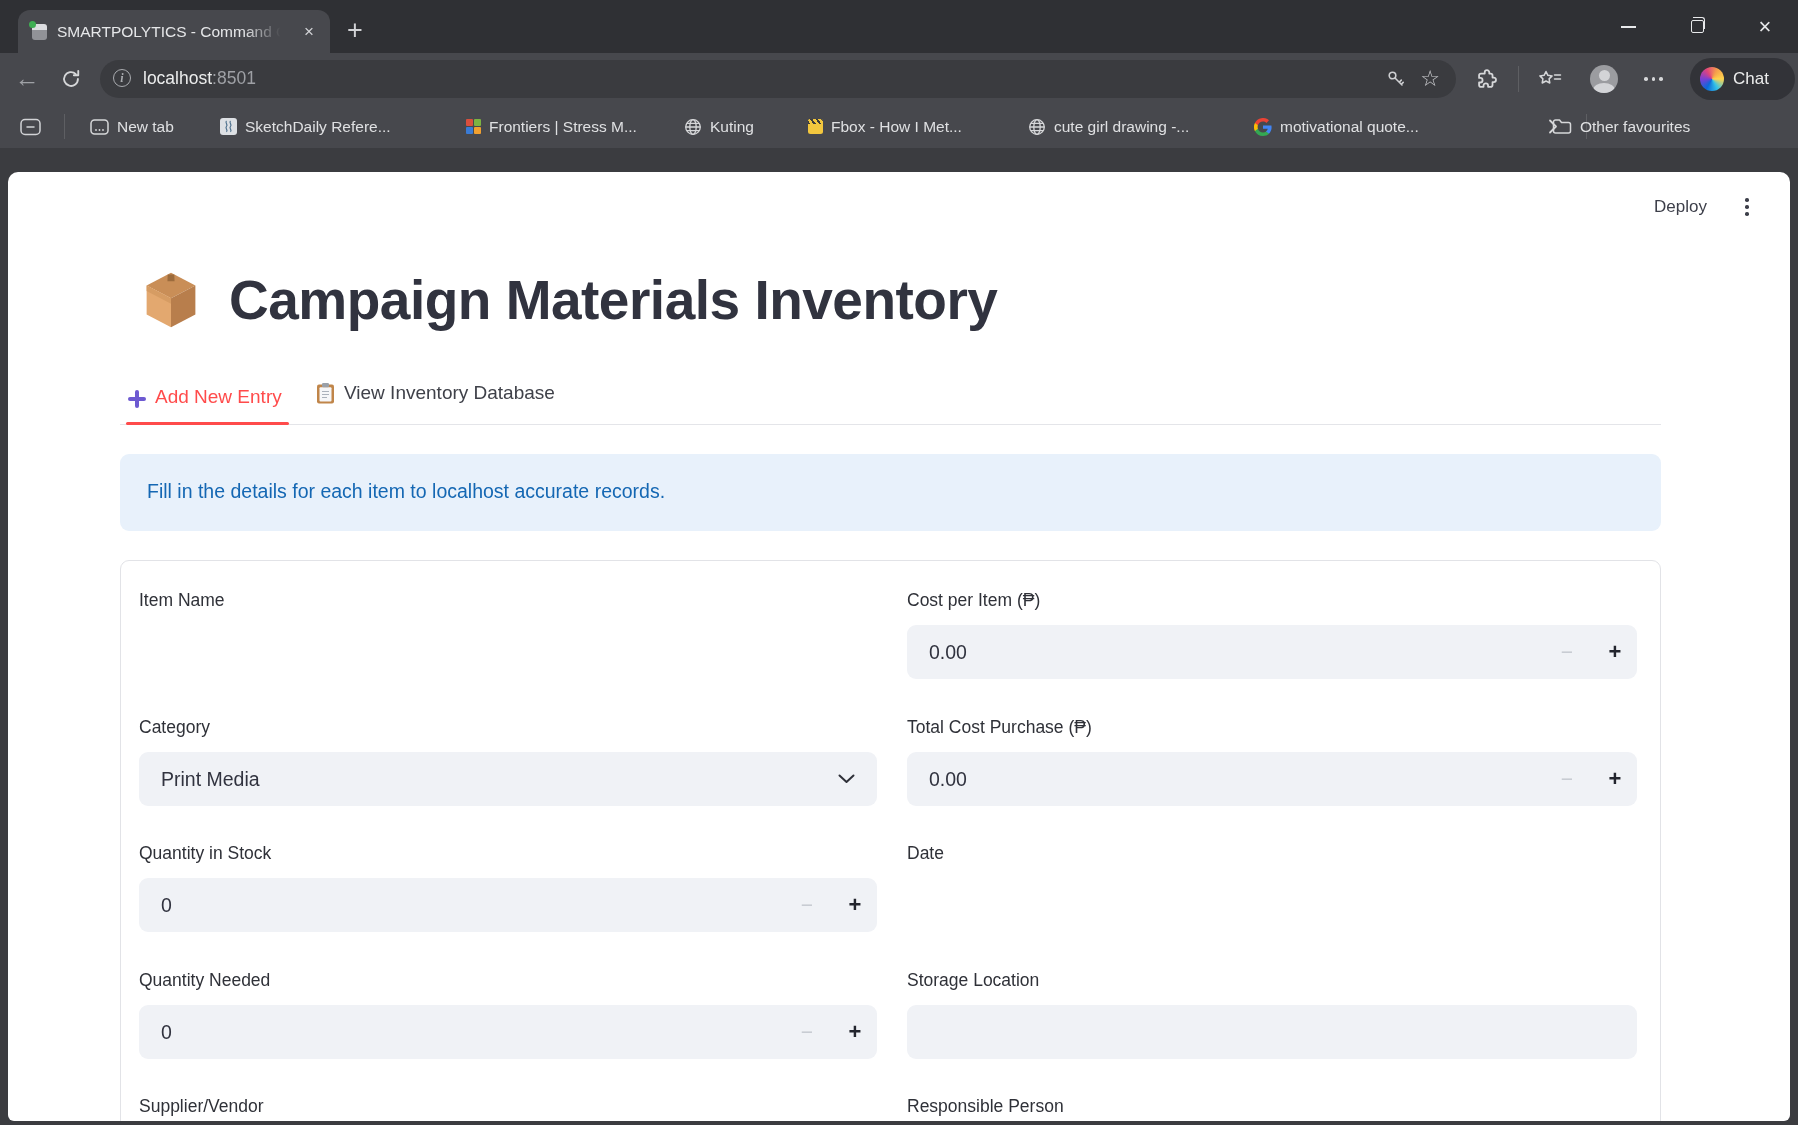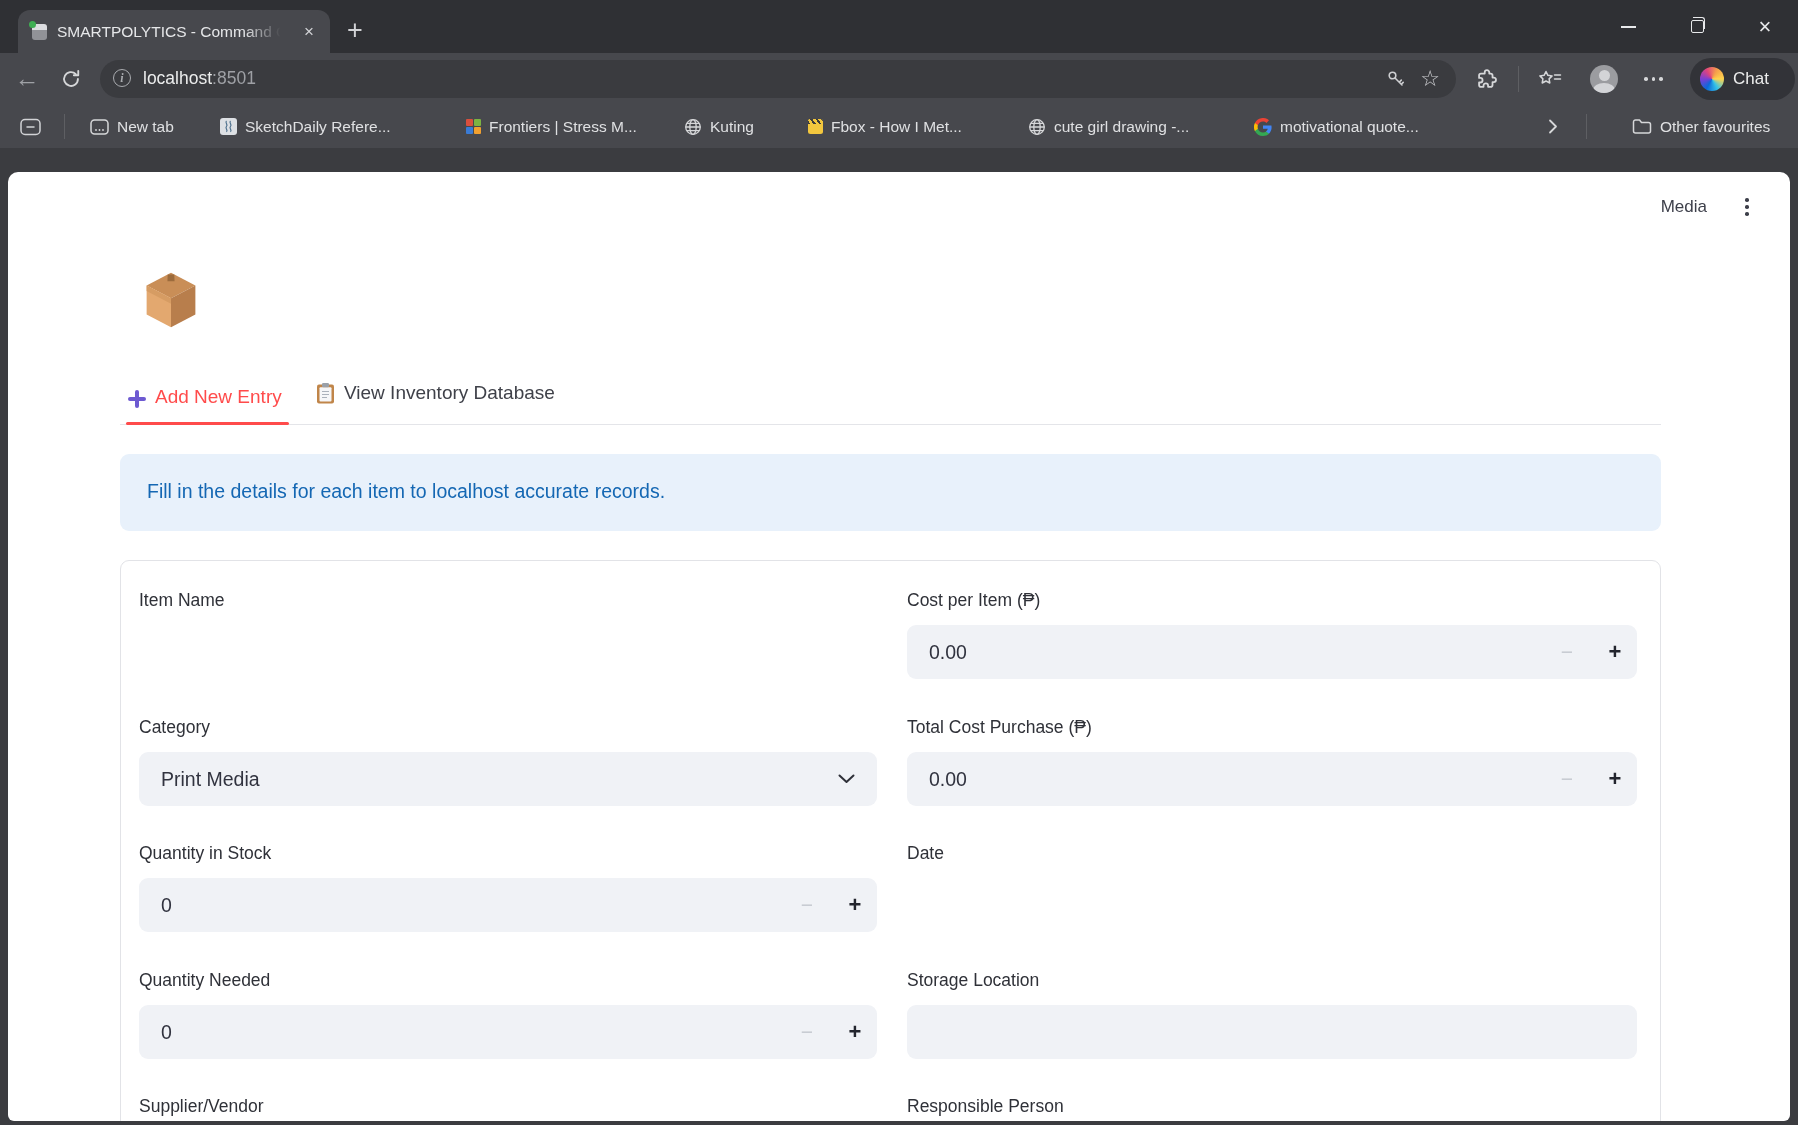--- a/index.html
+++ b/index.html
@@ -239,45 +239,46 @@
       <span>motivational quote...</span>
     </div>
 
     <div class="bm-item" style="left:1548px;">
       <svg width="10" height="17" viewBox="0 0 10 17">
         <path d="M2 2.5l6 6-6 6" stroke="#d6d7d9" stroke-width="1.8" fill="none" stroke-linecap="round" stroke-linejoin="round"></path>
       </svg>
     </div>
     <div class="bm-divider" style="left:1586px;"></div>
 
-    <div class="bm-item" style="left:1632px;text-align:center;">
+    <div class="bm-item" style="left:1552px;text-align:center;">
       <svg width="20" height="17" viewBox="0 0 20 17">
         <path d="M1.5 4a2 2 0 0 1 2-2h4l2 2.5h7a2 2 0 0 1 2 2v6.5a2 2 0 0 1-2 2h-13a2 2 0 0 1-2-2z" fill="none" stroke="#d6d7d9" stroke-width="1.5" stroke-linejoin="round"></path>
       </svg>
       <span>Other favourites</span>
     </div>
   </div>
 
   <div class="page-frame">
     <div class="app-canvas">
 
-      <div class="deploy">Media</div>
+      <div class="deploy">Deploy</div>
       <div class="kebab">
           <i></i>
           <i></i>
           <i></i>
         </div>
 
       <svg class="title-emoji" viewBox="0 0 64 64">
         <polygon points="32,3 58,16.5 32,30 6,16.5" fill="#c98e57"></polygon>
         <polygon points="6,16.5 32,30 32,61 6,47.5" fill="#e3a86f"></polygon>
         <polygon points="58,16.5 32,30 32,61 58,47.5" fill="#b87e4c"></polygon>
         <polygon points="28.5,4.8 35.5,4.8 35.8,12 28.2,12" fill="#9c6b3c"></polygon>
         <polygon points="6,16.5 32,30 32,36 6,22.5" fill="#d69c63"></polygon>
       </svg>
+      <h1 class="page-title" style="margin:0;">Campaign Materials Inventory</h1>
 
       <div class="stab active" style="left:119px;align-items:flex-end;">
         <span class="plus-ico"></span>
         <span>Add New Entry</span>
       </div>
       <div class="stab inactive" style="left:308px;">
         <svg width="19" height="23" viewBox="0 0 19 22">
           <rect x="1" y="2" width="17" height="19" rx="2" fill="#c08549"></rect>
           <rect x="3.5" y="4.8" width="12" height="14.2" rx="1" fill="#f5f6f8"></rect>
           <rect x="6" y="0.5" width="7" height="4.2" rx="1.2" fill="#9aa0a8"></rect>

